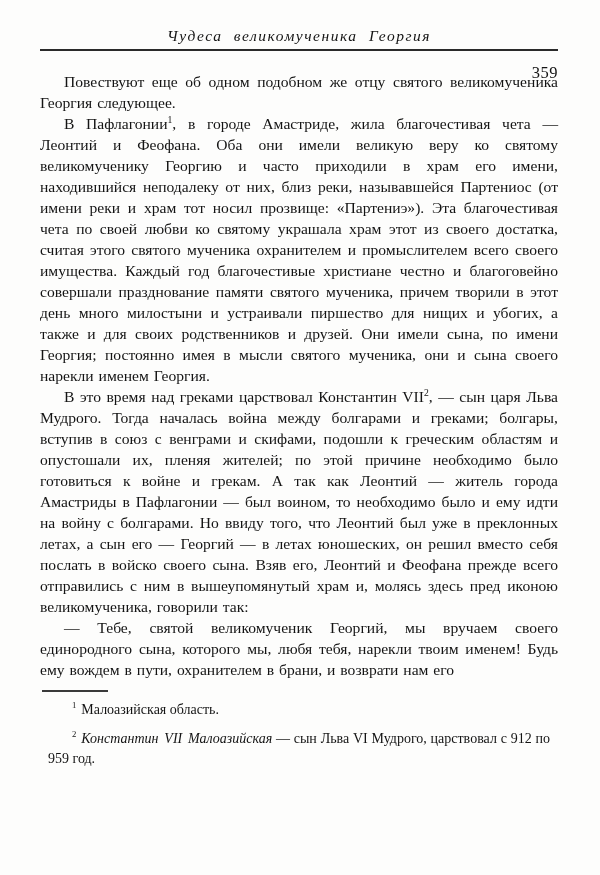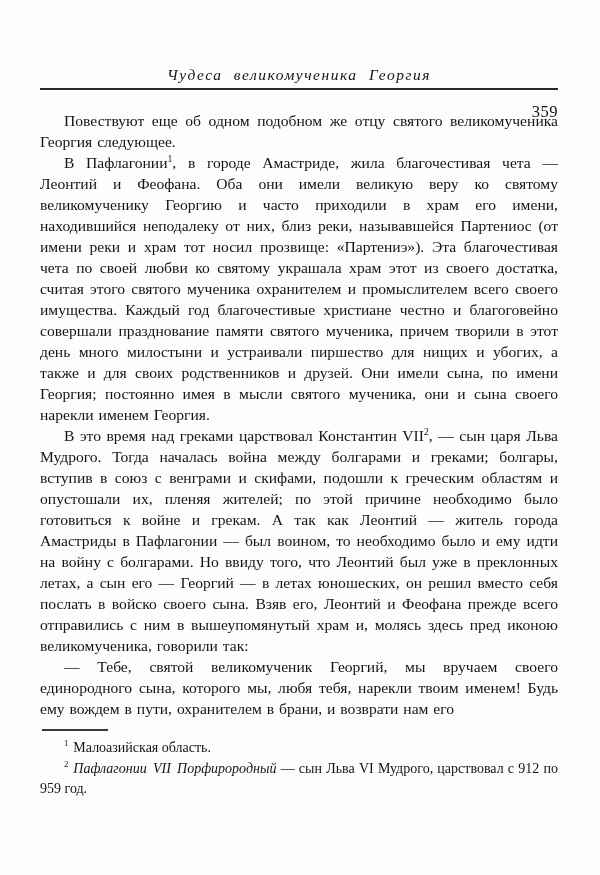--- a/index.html
+++ b/index.html
@@ -28,21 +28,20 @@
   }
   .head-title {
     display: block;
     text-align: center;
     font-style: italic;
     font-size: 15.5px;
     letter-spacing: 1.5px;
     word-spacing: 6px;
     line-height: 20px;
     white-space: nowrap;
-    margin-top: 39px;
   }
   .page-num {
     position: absolute;
     right: 0;
     top: 0;
     font-size: 16.5px;
     line-height: 20px;
     letter-spacing: 0.5px;
     margin-top: 37px;
   }
@@ -67,21 +66,21 @@
   .footnote-block {
     margin-top: 10px;
   }
   .fn-rule {
     width: 66px;
     border: 0;
     border-top: 2px solid #3a3a3a;
     margin: 0 0 7px 2px;
   }
   .footnote {
-    margin: 0;
+    margin: 8px;
     font-size: 14px;
     line-height: 20.5px;
     text-align: justify;
     text-indent: 24px;
   }
   .footnote .fn-marker {
     margin-right: 5px;
   }
   .footnote .fn-italic {
     font-style: italic;
@@ -109,16 +108,16 @@
 
     <p class="para"><span>— Тебе, святой великомученик Георгий, мы вручаем своего единородного сына, которого мы, любя тебя, нарекли твоим именем! Будь ему вождем в пути, охранителем в брани, и возврати нам его</span></p>
 
   </main>
 
   <footer class="footnote-block">
     <hr class="fn-rule">
 
     <p class="footnote"><sup class="fn-marker">1</sup><span>Малоазийская область.</span></p>
 
-    <p class="footnote"><sup class="fn-marker">2</sup><span class="fn-italic">Пафлагонии VII Порфирородный</span><span> — сын Льва VI Мудрого, царствовал с 912 по 959 год.</span></p>
+    <p class="footnote"><sup class="fn-marker">2</sup><span class="fn-italic">Константин VII Малоазийская</span><span> — сын Льва VI Мудрого, царствовал с 912 по 959 год.</span></p>
   </footer>
 
 </div>
 
 </body></html>

